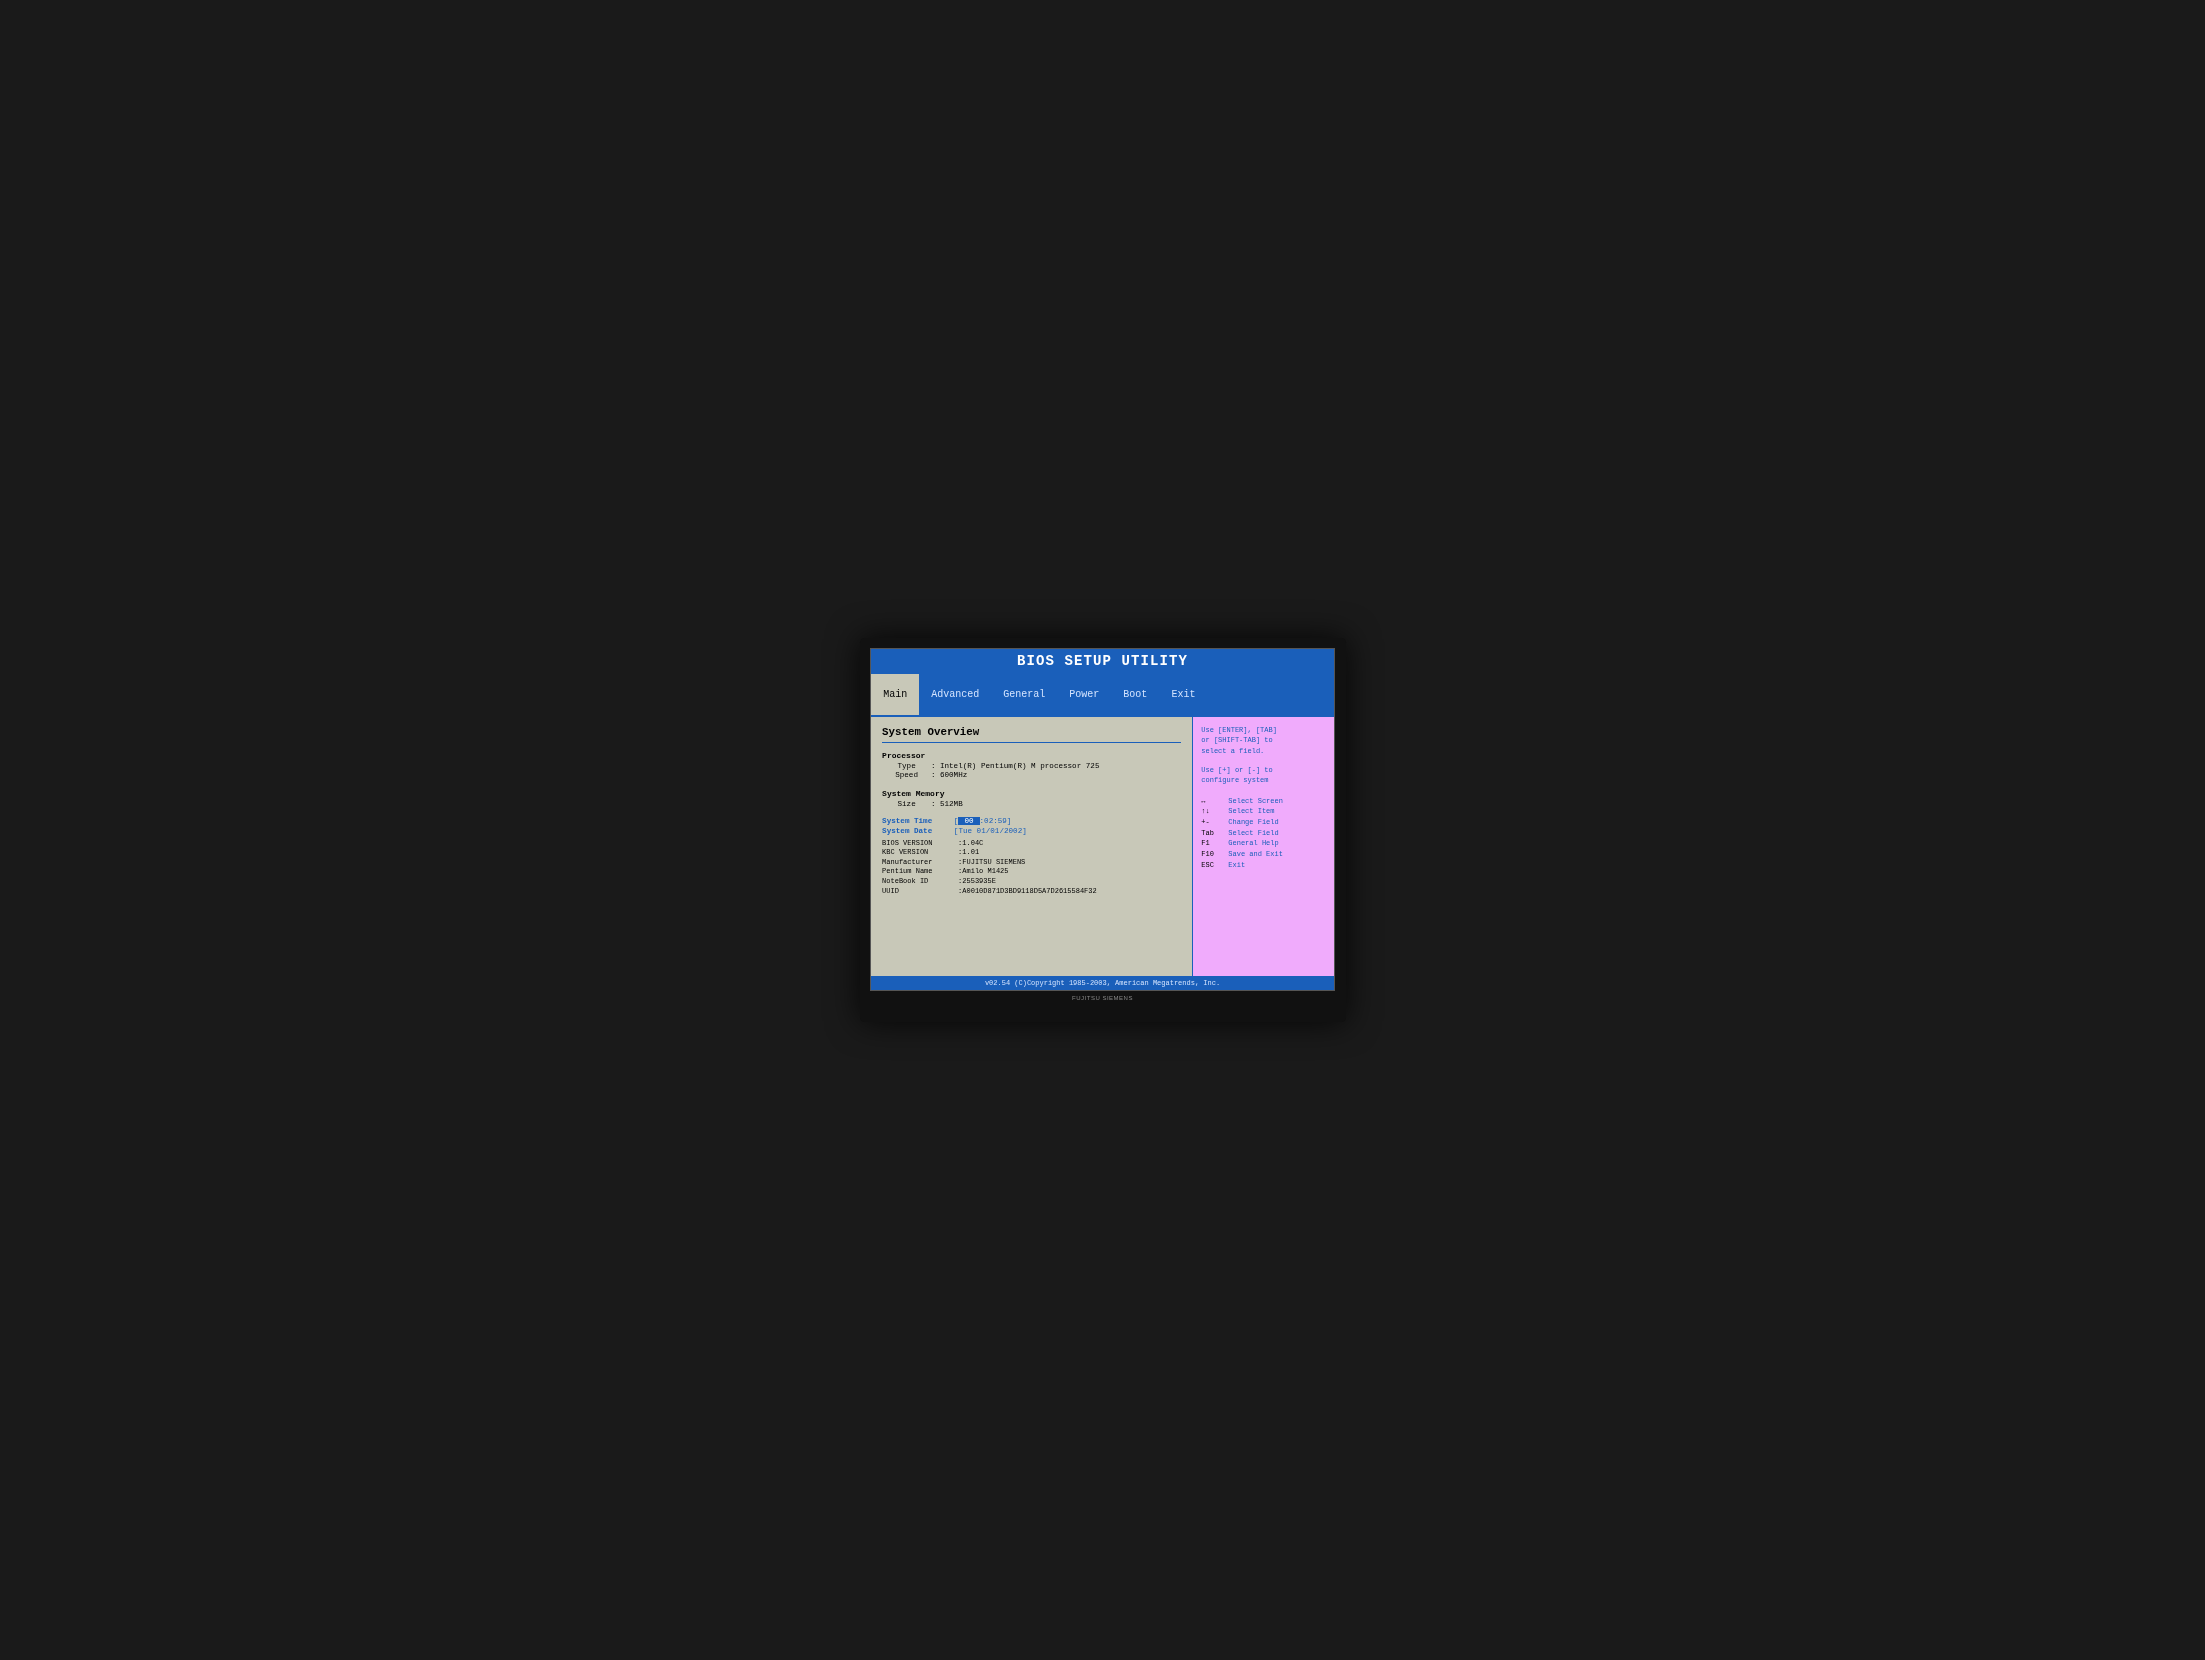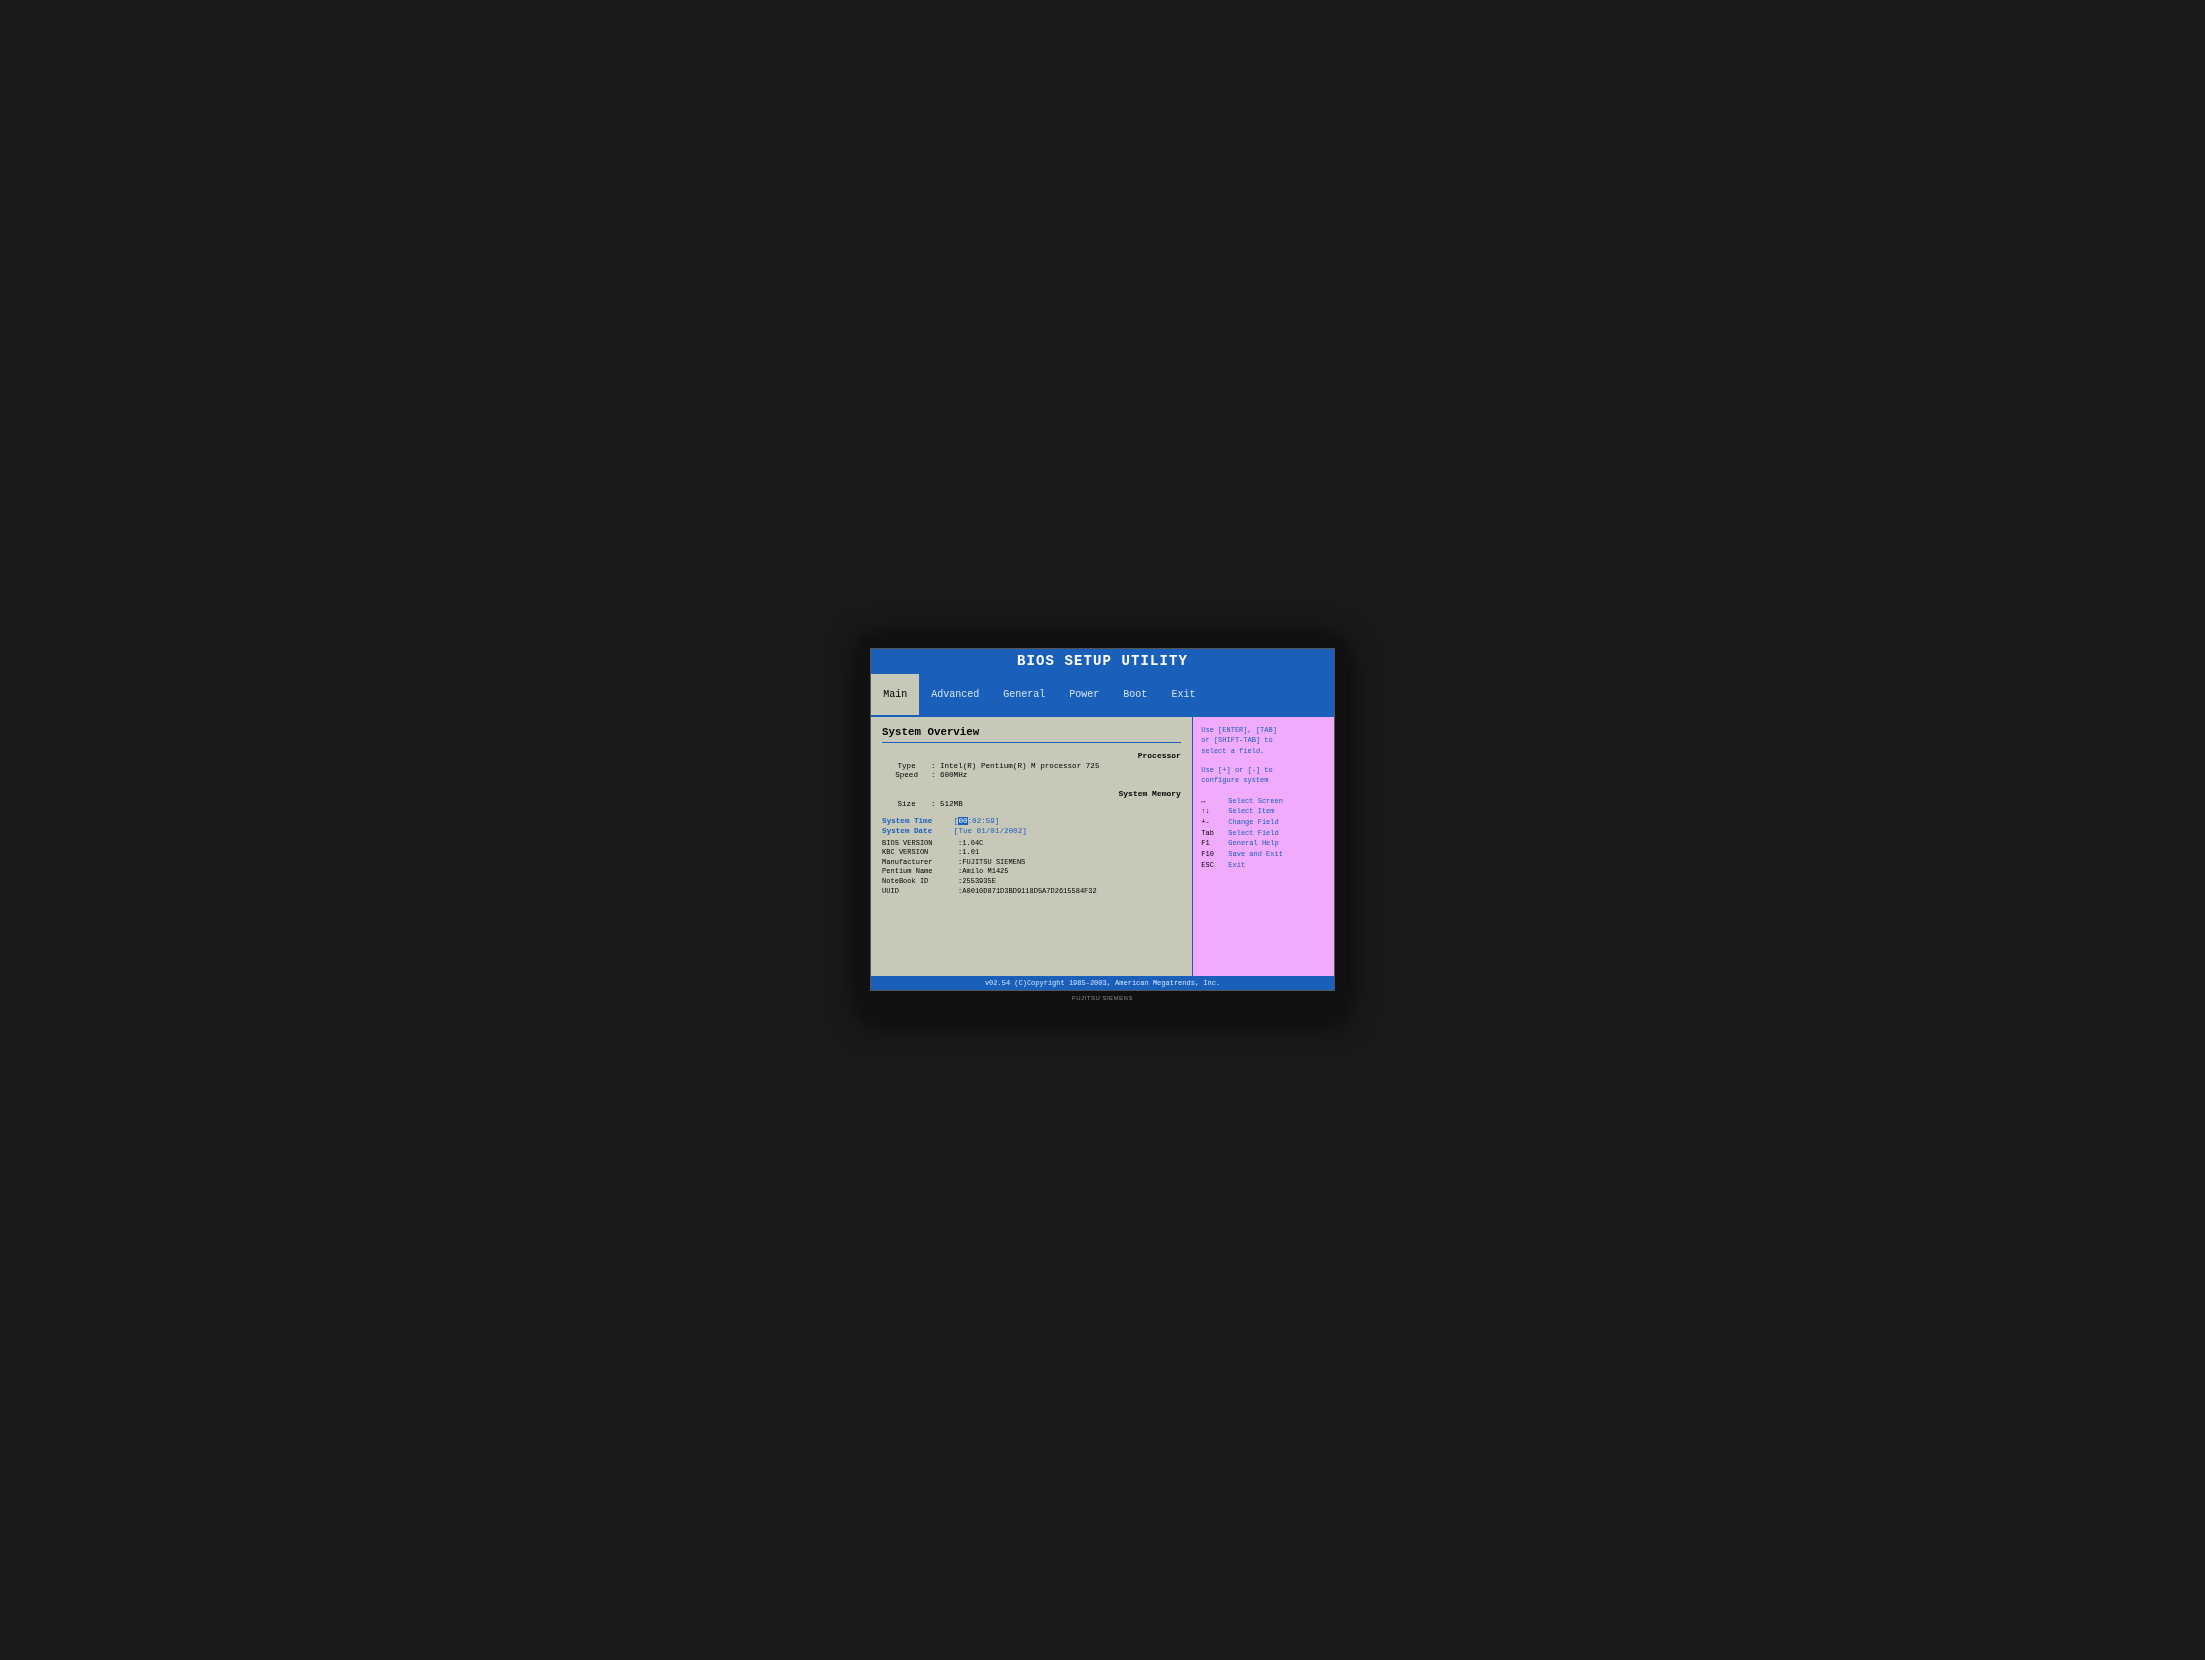--- a/index.html
+++ b/index.html
@@ -89,21 +89,20 @@
       border-top: 0.5px solid #1a5fba;
       margin-bottom: 7.6px;
     }
 
     .subsection-title {
       font-size: 8px;
       font-weight: bold;
       color: #000;
       font-family: 'Courier New', monospace;
       margin-bottom: 2.2px;
-      text-align: right;
     }
 
     .field-row {
       display: flex;
       font-family: 'Courier New', monospace;
       font-size: 7.6px;
       color: #000;
       margin-bottom: 1.6px;
     }
 
@@ -136,21 +135,21 @@
 
     .highlight-value {
       color: #1a5fba;
       font-family: 'Courier New', monospace;
       font-size: 7.6px;
     }
 
     .time-value-highlight {
       background: #1a5fba;
       color: #ffffff;
-      padding: 0 0;
+      padding: 0 6px;
     }
 
     .bios-info-section {
       margin-top: 4px;
     }
 
     .bios-info-row {
       font-family: 'Courier New', monospace;
       font-size: 7px;
       color: #000;

